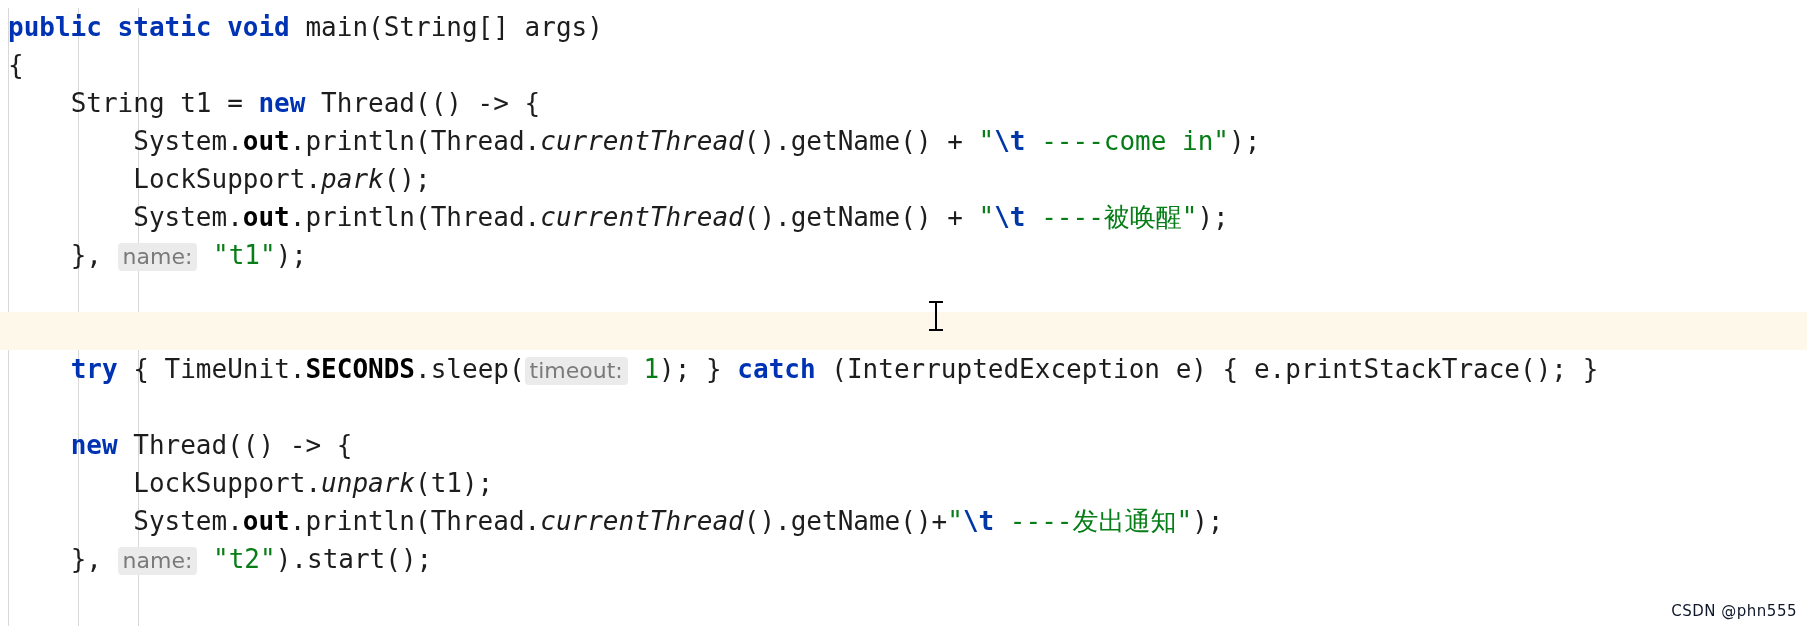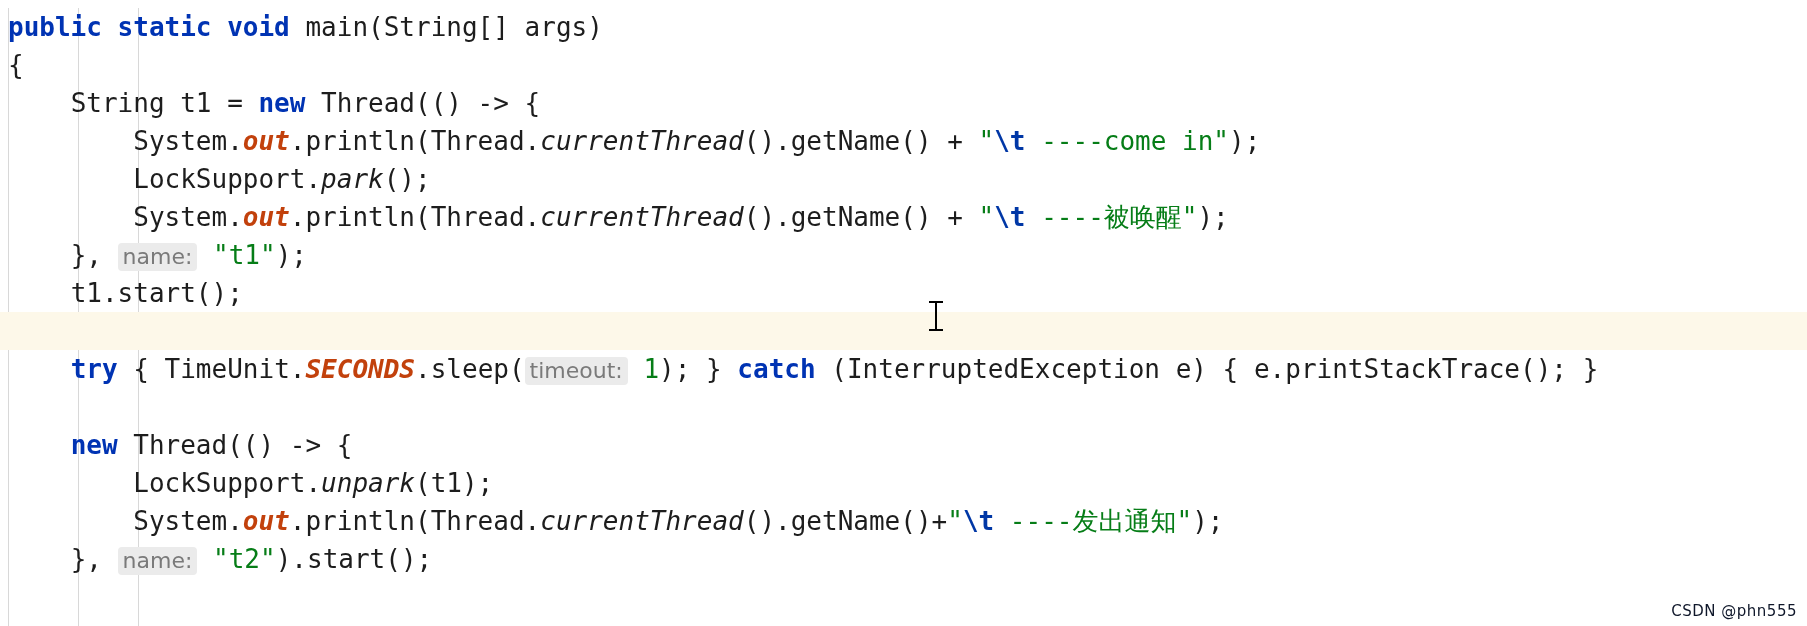--- a/index.html
+++ b/index.html
@@ -45,21 +45,21 @@
   }
   .guide.g0 { left: 8px; }
   .guide.g1 { left: 78px; }
   .guide.g2 { left: 138px; }
 
   
   .kw       { color: #0033b3; font-weight: bold; }
   .plain    { color: #1d1d1d; }
   .str      { color: #067d17; }
   .esc      { color: #0037a6; font-weight: bold; }
-  .field    { color: #c2410c; font-style: italic; font-weight: bold; }
+  .field    { color: #000000; font-weight: bold; }
   .method   { color: #1d1d1d; font-style: italic; }
   .comment  { color: #8c8c8c; font-style: italic; }
   .hint {
     color: #7a7a7a;
     background: #ebebeb;
     border-radius: 4px;
     padding: 1px 5px 2px 5px;
     font-size: 22px;
     font-family: "DejaVu Sans", "Liberation Sans", sans-serif;
   }
@@ -100,21 +100,21 @@
   <div class="guide g2"></div>
 
   <div id="code-lines">
       <div class="line"><span class="plain"></span><span class="kw">public</span><span class="plain"> </span><span class="kw">static</span><span class="plain"> </span><span class="kw">void</span><span class="plain"> main(String[] args)</span></div>
       <div class="line"><span class="plain"></span><span class="plain">{</span></div>
       <div class="line"><span class="plain">    </span><span class="plain">String t1 = </span><span class="kw">new</span><span class="plain"> Thread(() -&gt; {</span></div>
       <div class="line"><span class="plain">        </span><span class="plain">System.</span><span class="field">out</span><span class="plain">.println(Thread.</span><span class="method">currentThread</span><span class="plain">().getName() + </span><span class="str">"</span><span class="esc">\t</span><span class="str"> ----come in"</span><span class="plain">);</span></div>
       <div class="line"><span class="plain">        </span><span class="plain">LockSupport.</span><span class="method">park</span><span class="plain">();</span></div>
       <div class="line"><span class="plain">        </span><span class="plain">System.</span><span class="field">out</span><span class="plain">.println(Thread.</span><span class="method">currentThread</span><span class="plain">().getName() + </span><span class="str">"</span><span class="esc">\t</span><span class="str"> ----</span><span class="str cjk">被唤醒</span><span class="str">"</span><span class="plain">);</span></div>
       <div class="line"><span class="plain">    </span><span class="plain">}, </span><span class="hint">name:</span><span class="plain"> </span><span class="str">"t1"</span><span class="plain">);</span></div>
-      <div class="line"><span class="plain">    </span><span class="plain">t1.start();</span></div>
+      <div class="line"><span class="plain">    </span></div>
       <div class="line current"><span class="plain">    </span><span class="plain"></span>&nbsp;</div>
       <div class="line"><span class="plain">    </span><span class="kw">try</span><span class="plain"> { TimeUnit.</span><span class="field">SECONDS</span><span class="plain">.sleep(</span><span class="hint">timeout:</span><span class="plain"> </span><span class="str">1</span><span class="plain">); } </span><span class="kw">catch</span><span class="plain"> (InterruptedException e) { e.printStackTrace(); }</span></div>
       <div class="line"><span class="plain">    </span><span class="plain"></span>&nbsp;</div>
       <div class="line"><span class="plain">    </span><span class="kw">new</span><span class="plain"> Thread(() -&gt; {</span></div>
       <div class="line"><span class="plain">        </span><span class="plain">LockSupport.</span><span class="method">unpark</span><span class="plain">(t1);</span></div>
       <div class="line"><span class="plain">        </span><span class="plain">System.</span><span class="field">out</span><span class="plain">.println(Thread.</span><span class="method">currentThread</span><span class="plain">().getName()+</span><span class="str">"</span><span class="esc">\t</span><span class="str"> ----</span><span class="str cjk">发出通知</span><span class="str">"</span><span class="plain">);</span></div>
       <div class="line"><span class="plain">    </span><span class="plain">}, </span><span class="hint">name:</span><span class="plain"> </span><span class="str">"t2"</span><span class="plain">).start();</span></div>
     </div>
 
   <div class="caret" id="text-caret" style="left: 935px; top: 293px;"></div>

